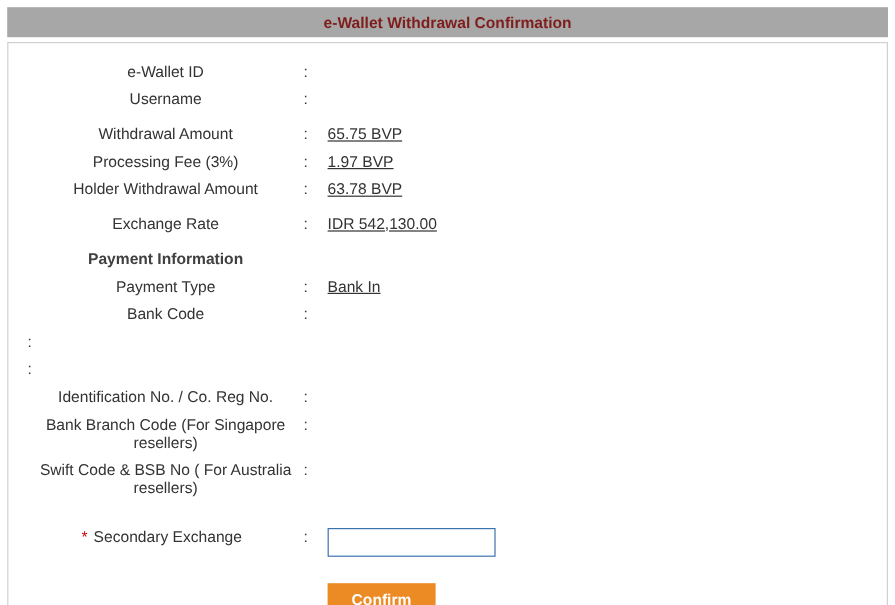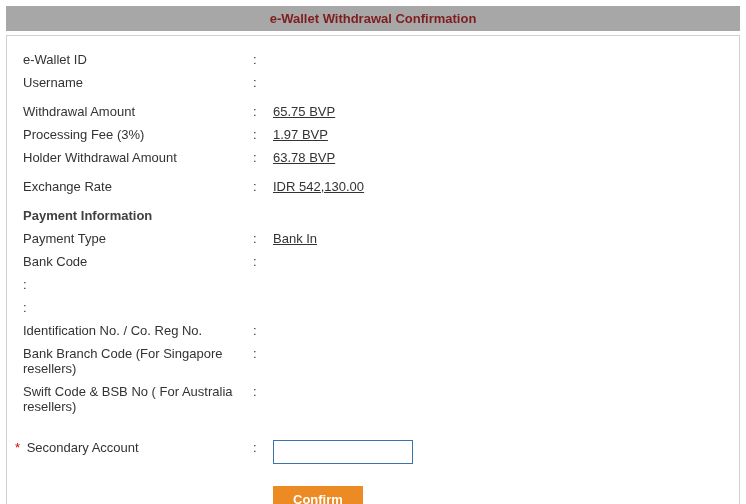--- a/index.html
+++ b/index.html
@@ -26,20 +26,21 @@
     margin-top: 4px;
   }
   .row {
     display: flex;
     align-items: flex-start;
     padding: 4px 0;
   }
   .lbl {
     width: 230px;
     flex-shrink: 0;
+    text-align: center;
   }
   .colon {
     width: 20px;
     flex-shrink: 0;
   }
   .val {
     flex: 1;
     text-decoration: underline;
   }
   .section-title {
@@ -171,21 +172,21 @@
     <div class="lbl">Swift Code &amp; BSB No ( For Australia resellers)</div>
     <div class="colon">:</div>
     <div class="val"></div>
   </div>
 
   <div style="height:18px;"></div>
 
   <div class="row pwd-row">
     <div class="lbl">
       <span class="req">*</span>
-      <span class="lbl-inner">Secondary Account</span>
+      <span class="lbl-inner">Secondary Exchange</span>
     </div>
     <div class="colon">:</div>
     <div class="val">
       <input type="password" class="pwd-input" value="" style="">
     </div>
   </div>
 
   <div class="row btn-row">
     <div class="lbl"></div>
     <div class="colon"></div>

